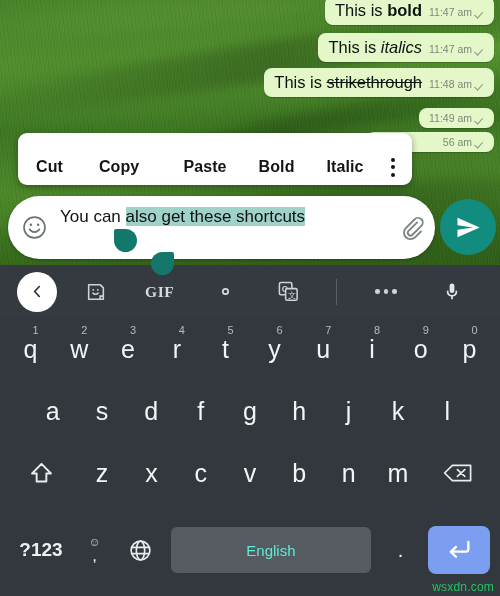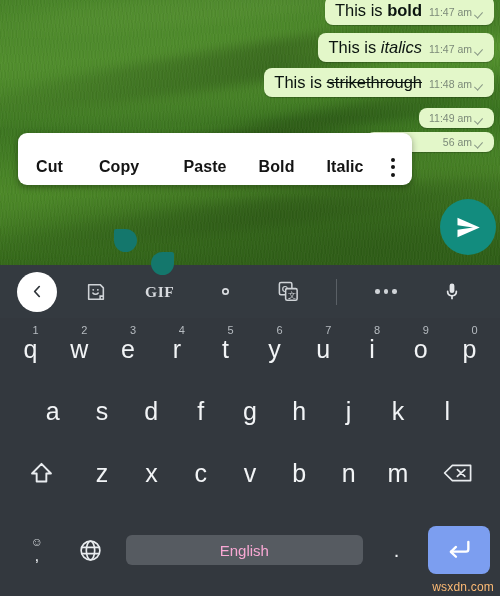--- a/index.html
+++ b/index.html
@@ -94,27 +94,27 @@
   .krow.r4{height:92px;padding:0 10px;box-sizing:border-box;}
   .key{flex:1;display:flex;align-items:center;justify-content:center;position:relative;
     color:#f2f4f6;font-size:25px;height:100%;}
   .key .num{position:absolute;top:6px;left:50%;margin-left:2px;font-size:11px;color:#b6bbc0;}
   .key-wide{flex:1.45;}
   .kglyph{display:flex;align-items:center;justify-content:center;}
   .k123{font-size:19px;font-weight:bold;color:#eef1f3;}
   .kcomma{display:flex;flex-direction:column;align-items:center;line-height:1;gap:1px;}
   .kcomma .em{font-size:12px;color:#cfd3d7;}
   .kcomma .cm{font-size:17px;color:#eef1f3;margin-top:-2px;}
-  .kspace{flex:4.2;height:30px;background:#565b61;border-radius:6px;
+  .kspace{flex:4.2;height:46px;background:#565b61;border-radius:6px;
     display:flex;align-items:center;justify-content:center;
-    color:#f9a8d4;font-size:15px;margin:16px 8px;}
+    color:#5eead4;font-size:15px;margin:16px 8px;}
   .kperiod{flex:.9;font-size:20px;}
   .kenter{flex:1.5;max-width:62px;height:48px;background:#7c9ef0;border-radius:8px;
     display:flex;align-items:center;justify-content:center;margin-left:6px;}
-  .watermark{position:absolute;right:6px;bottom:2px;font-size:12px;color:#fdba74;
+  .watermark{position:absolute;right:6px;bottom:2px;font-size:12px;color:#22c55e;
     letter-spacing:.2px;z-index:20;}
 </style>
 </head>
 <body>
 
 <div id="app">
 
   <div class="chat-area">
     <div class="grass-band gb4"></div>
     <div class="grass-band gb1"></div>
@@ -172,20 +172,39 @@
     <div class="ctx-item" style="margin-right:32px;">Bold</div>
     <div class="ctx-item">Italic</div>
     <div class="ctx-spacer"></div>
     <div class="ctx-more">
       <i></i>
       <i></i>
       <i></i>
     </div>
   </div>
 
+  <div class="composer">
+    <div class="emoji-btn">
+      <svg width="27" height="27" viewBox="0 0 24 24" fill="none" stroke="#6b7570" stroke-width="1.5">
+        <circle cx="12" cy="12" r="9.3"></circle>
+        <circle cx="8.8" cy="9.6" r="1.1" fill="#6b7570" stroke="none"></circle>
+        <circle cx="15.2" cy="9.6" r="1.1" fill="#6b7570" stroke="none"></circle>
+        <path d="M7.6 13.6a5.2 5.2 0 0 0 8.8 0" stroke-linecap="round"></path>
+      </svg>
+    </div>
+    <div class="input-text">
+      <span>You can </span><span class="sel">also get these shortcuts</span>
+    </div>
+    <div class="caret-box"></div>
+    <div class="clip">
+      <svg width="28" height="28" viewBox="0 0 24 24" fill="none" stroke="#7b8580" stroke-width="1.6" stroke-linecap="round">
+        <path d="M16.4 7.2 9.1 14.5a2.3 2.3 0 0 0 3.3 3.3l7.6-7.6a4 4 0 0 0-5.7-5.7l-7.8 7.8a5.6 5.6 0 0 0 7.9 7.9l5.2-5.2"></path>
+      </svg>
+    </div>
+  </div>
   <div class="handle h1"></div>
   <div class="handle h2"></div>
 
   <div class="send-btn">
     <svg width="27" height="27" viewBox="0 0 24 24" fill="#ffffff">
       <path d="M2.2 20.6 22 12 2.2 3.4l.02 6.7L16 12 2.22 13.9z"></path>
     </svg>
   </div>
 
   <div class="kb">
@@ -310,20 +329,21 @@
           <span class="kglyph">
             <svg width="32" height="24" viewBox="0 0 32 24" fill="none" stroke="#e9ecef" stroke-width="1.7" stroke-linecap="round" stroke-linejoin="round">
               <path d="M10.4 4.4h18.2v15.2H10.4L2.6 12z"></path>
               <path d="M15.4 8.6l7.4 6.8M22.8 8.6l-7.4 6.8"></path>
             </svg>
           </span>
         </div>
       </div>
 
       <div class="krow r4">
+        <div class="key k123" style="flex:1.3;">?123</div>
         <div class="key" style="flex:.95;">
           <span class="kcomma">
             <span class="em">☺</span>
             <span class="cm">,</span>
           </span>
         </div>
         <div class="key" style="flex:.95;">
           <span class="kglyph">
             <svg width="25" height="25" viewBox="0 0 24 24" fill="none" stroke="#e9ecef" stroke-width="1.6">
               <circle cx="12" cy="12" r="9"></circle>

